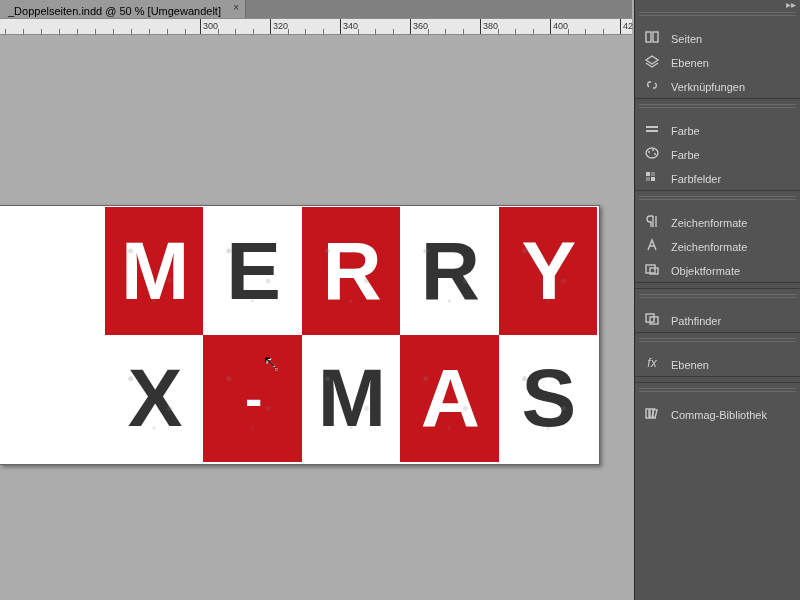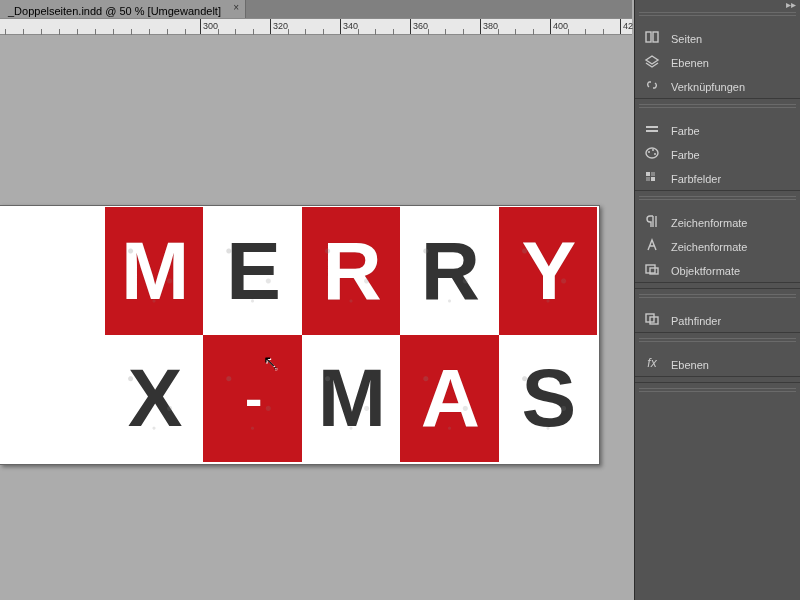--- a/index.html
+++ b/index.html
@@ -348,15 +348,25 @@
           <div class="picon">
             <span style="font-style:italic;font-size:12px;color:#c8c8c8">fx</span>
           </div>
           <span class="panel-label">Ebenen</span>
         </div>
       </div>
       <div class="panel-sep"></div>
       <div class="panel-sep"></div>
       <div>
         <div class="gripper"></div>
+        <div class="panel-item">
+          <div class="picon">
+            <svg width="16" height="14">
+              <rect x="2" y="3" width="3" height="9" stroke="#c8c8c8" stroke-width="1.4" fill="none"></rect>
+              <rect x="6" y="3" width="3" height="9" stroke="#c8c8c8" stroke-width="1.4" fill="none"></rect>
+              <path d="M10 3l3 1-2 8-3-1z" stroke="#c8c8c8" stroke-width="1.4" fill="none"></path>
+            </svg>
+          </div>
+          <span class="panel-label">Commag-Bibliothek</span>
+        </div>
       </div>
     </div>
 </div>
 
 </body></html>

